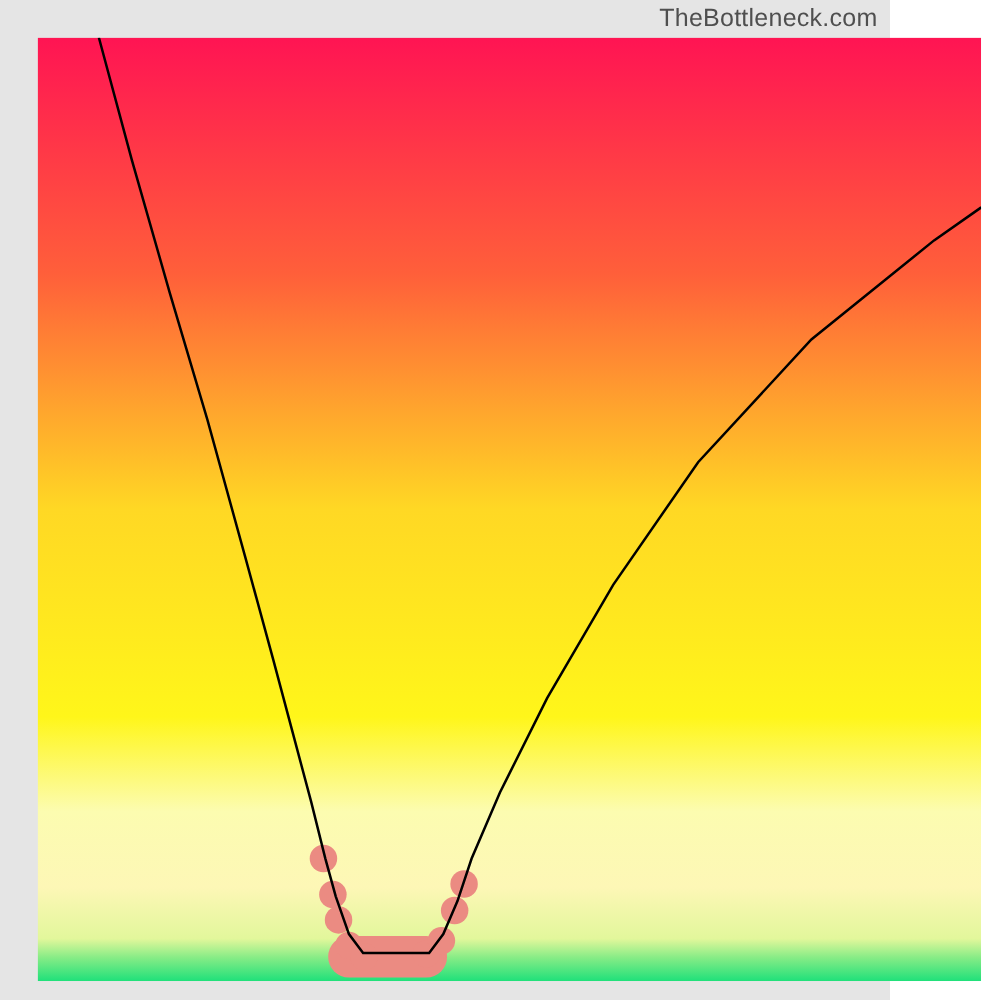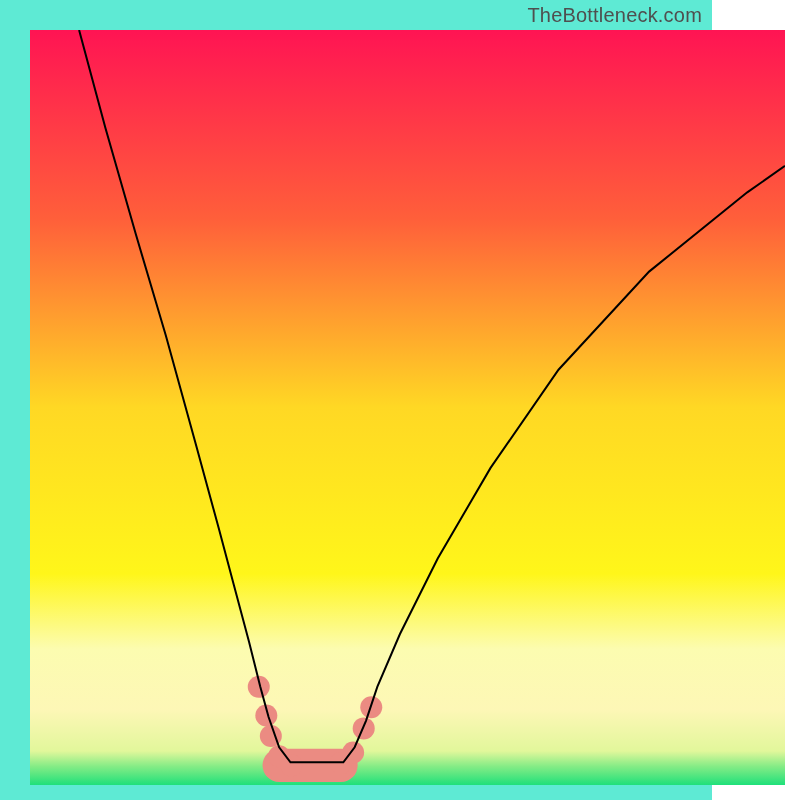--- a/index.html
+++ b/index.html
@@ -6,21 +6,21 @@
     margin: 0;
     padding: 0;
     width: 800px;
     height: 800px;
     overflow: hidden;
     font-family: Arial, Helvetica, sans-serif;
   }
   .frame {
     width: 712px;
     height: 800px;
-    background: #5eead4;
+    background: #e5e5e5;
     position: relative;
   }
   .watermark {
     position: absolute;
     top: 4px;
     right: 10px;
     color: #4f4f4f;
     font-size: 20px;
     font-weight: 500;
     letter-spacing: 0.2px;

